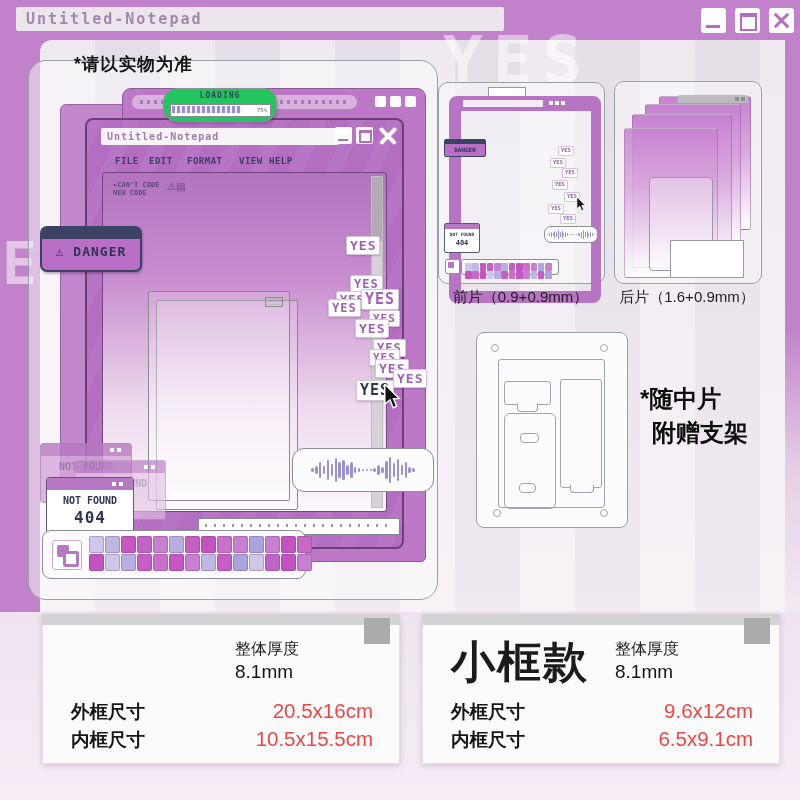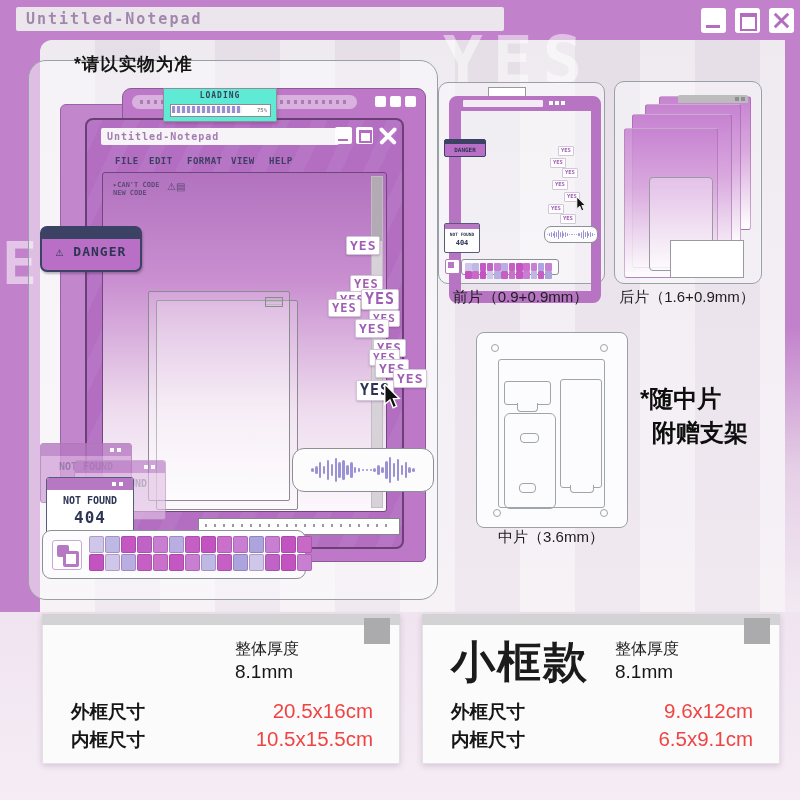--- a/index.html
+++ b/index.html
@@ -33,22 +33,22 @@
   
   .acrylic{border:1.6px solid #9aa0a7;background:rgba(252,251,253,.5);z-index:5;}
   .acrylic-main{left:28px;top:60px;width:408px;height:538px;border-radius:18px;}
   .back-sheet{left:60px;top:104px;width:336px;height:452px;background:#c186cb;border:1px solid #9a62a7;border-radius:6px;z-index:8;}
   .back-window{left:122px;top:88px;width:302px;height:472px;background:#bd79c8;border:1px solid #8a5b96;border-radius:9px 9px 5px 5px;z-index:10;}
   .bw-pill{position:absolute;left:9px;top:6px;width:225px;height:14px;border-radius:7px;background:rgba(255,255,255,.42);overflow:hidden;}
   .bw-pill:after{content:"";position:absolute;left:8px;top:5px;right:8px;height:4px;
     background:repeating-linear-gradient(90deg,rgba(90,40,100,.38) 0 3px,transparent 3px 7px);}
   .bw-btn{position:absolute;top:7px;width:11px;height:11px;background:#fff;border-radius:2px;}
 
-  .loading-win{left:163px;top:88px;width:112px;height:32px;background:#5eead4;border:1px solid #8f8f98;
-    border-radius:0;z-index:25;box-shadow:1px 2px 3px rgba(70,30,80,.25);}
+  .loading-win{left:163px;top:88px;width:112px;height:32px;background:#22c55e;border:1px solid #8f8f98;
+    border-radius:14px;z-index:25;box-shadow:1px 2px 3px rgba(70,30,80,.25);}
   .loading-label{position:absolute;left:0;right:0;top:2px;text-align:center;font-size:8px;color:#3b4060;letter-spacing:1px;}
   .loading-track{position:absolute;left:6px;top:15px;width:99px;height:11px;border:1px solid #8a8a94;background:#fff;}
   .loading-fill{position:absolute;left:1px;top:1px;height:7px;width:70px;
     background:repeating-linear-gradient(90deg,#9a8fd0 0 3px,#f3f1f8 3px 5px);}
   .loading-pct{position:absolute;right:3px;top:2px;font-size:5.5px;color:#8a8a95;}
 
   .main-window{left:85px;top:118px;width:315px;height:427px;background:#b36ec2;border:2px solid #6b4175;
     border-radius:8px;z-index:15;}
   .main-window:before{content:"";position:absolute;inset:0;border-radius:6px;pointer-events:none;
     background:repeating-linear-gradient(115deg,rgba(255,255,255,.05) 0 14px,transparent 14px 34px);}
@@ -206,21 +206,21 @@
     <div class="mw-btn" style="left:269px">
         <i class="mwg-max"></i>
       </div>
     <div class="mw-close">
         <i></i>
         <i></i>
       </div>
     <span class="px mw-menu-item" style="left:28px">FILE</span>
     <span class="px mw-menu-item" style="left:62px">EDIT</span>
     <span class="px mw-menu-item" style="left:100px">FORMAT</span>
-    <span class="px mw-menu-item" style="left:144px">VIEW</span>
+    <span class="px mw-menu-item" style="left:152px">VIEW</span>
     <span class="px mw-menu-item" style="left:182px">HELP</span>
     <div class="mw-content">
       <div class="px console">
         <div>▸CAN'T CODE</div>
         <div>NEW CODE</div>
       </div>
       <div class="console-icons">⚠▤</div>
       <div class="photo-sheet sheet-back"></div>
       <div class="photo-sheet sheet-front">
         <div class="sheet-tag"></div>
@@ -443,21 +443,20 @@
       <div class="hole" style="left:123px;top:176px"></div>
     <div class="ol" style="left:21px;top:26px;width:105px;height:147px;border-radius:3px"></div>
     <div class="ol" style="left:27px;top:48px;width:45px;height:22px;border-radius:3px"></div>
     <div class="notch" style="left:40px;top:69.5px;width:19px;height:8px"></div>
     <div class="ol" style="left:27px;top:80px;width:50px;height:94px;border-radius:6px"></div>
     <div class="ol" style="left:43px;top:100px;width:17px;height:8px;border-radius:4px"></div>
     <div class="ol" style="left:42px;top:150px;width:15px;height:8px;border-radius:4px"></div>
     <div class="ol" style="left:83px;top:46px;width:40px;height:107px;border-radius:3px"></div>
     <div class="notch" style="left:93px;top:151.5px;width:22px;height:7px"></div>
   </div>
-  <div class="abs piece-label" style="left:476px;top:528px;width:150px">中片（3.6mm）</div>
 
   <div class="abs mid-note">
     <div>*随中片</div>
     <div class="l2">附赠支架</div>
   </div>
 
   <div class="abs spec-card" style="left:42px">
     <div class="card-top"></div>
     <div class="card-corner"></div>
     <div class="thick-label">整体厚度</div>

